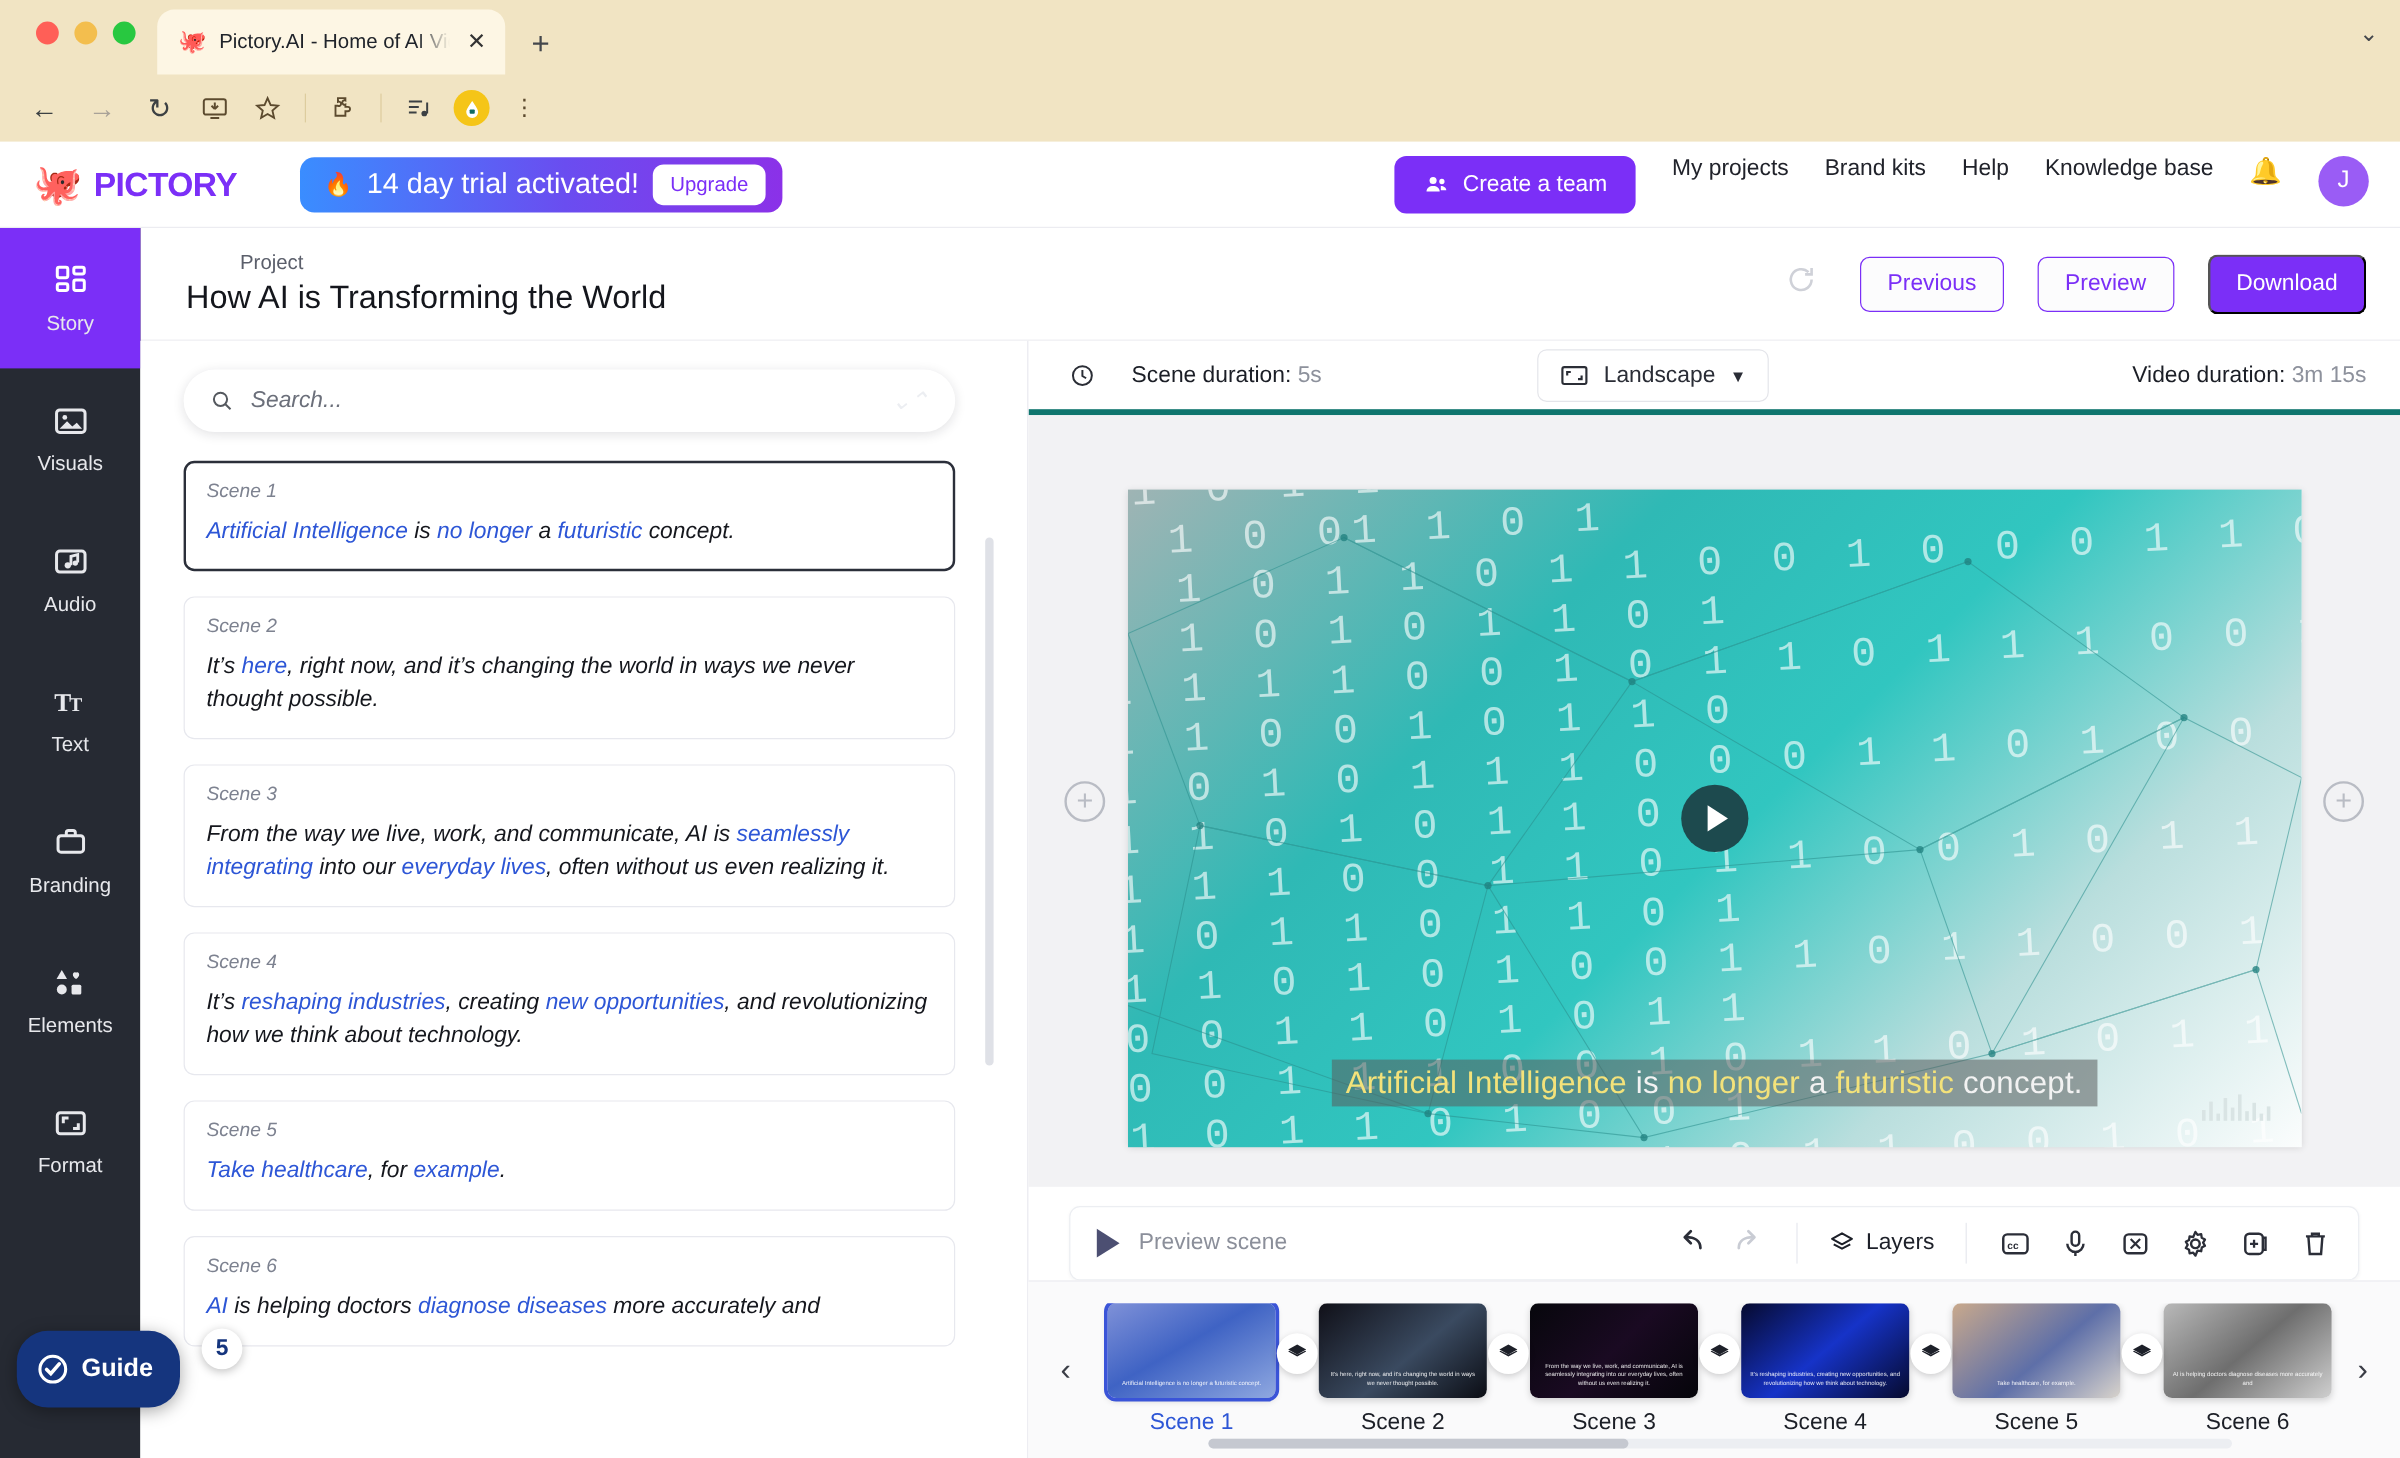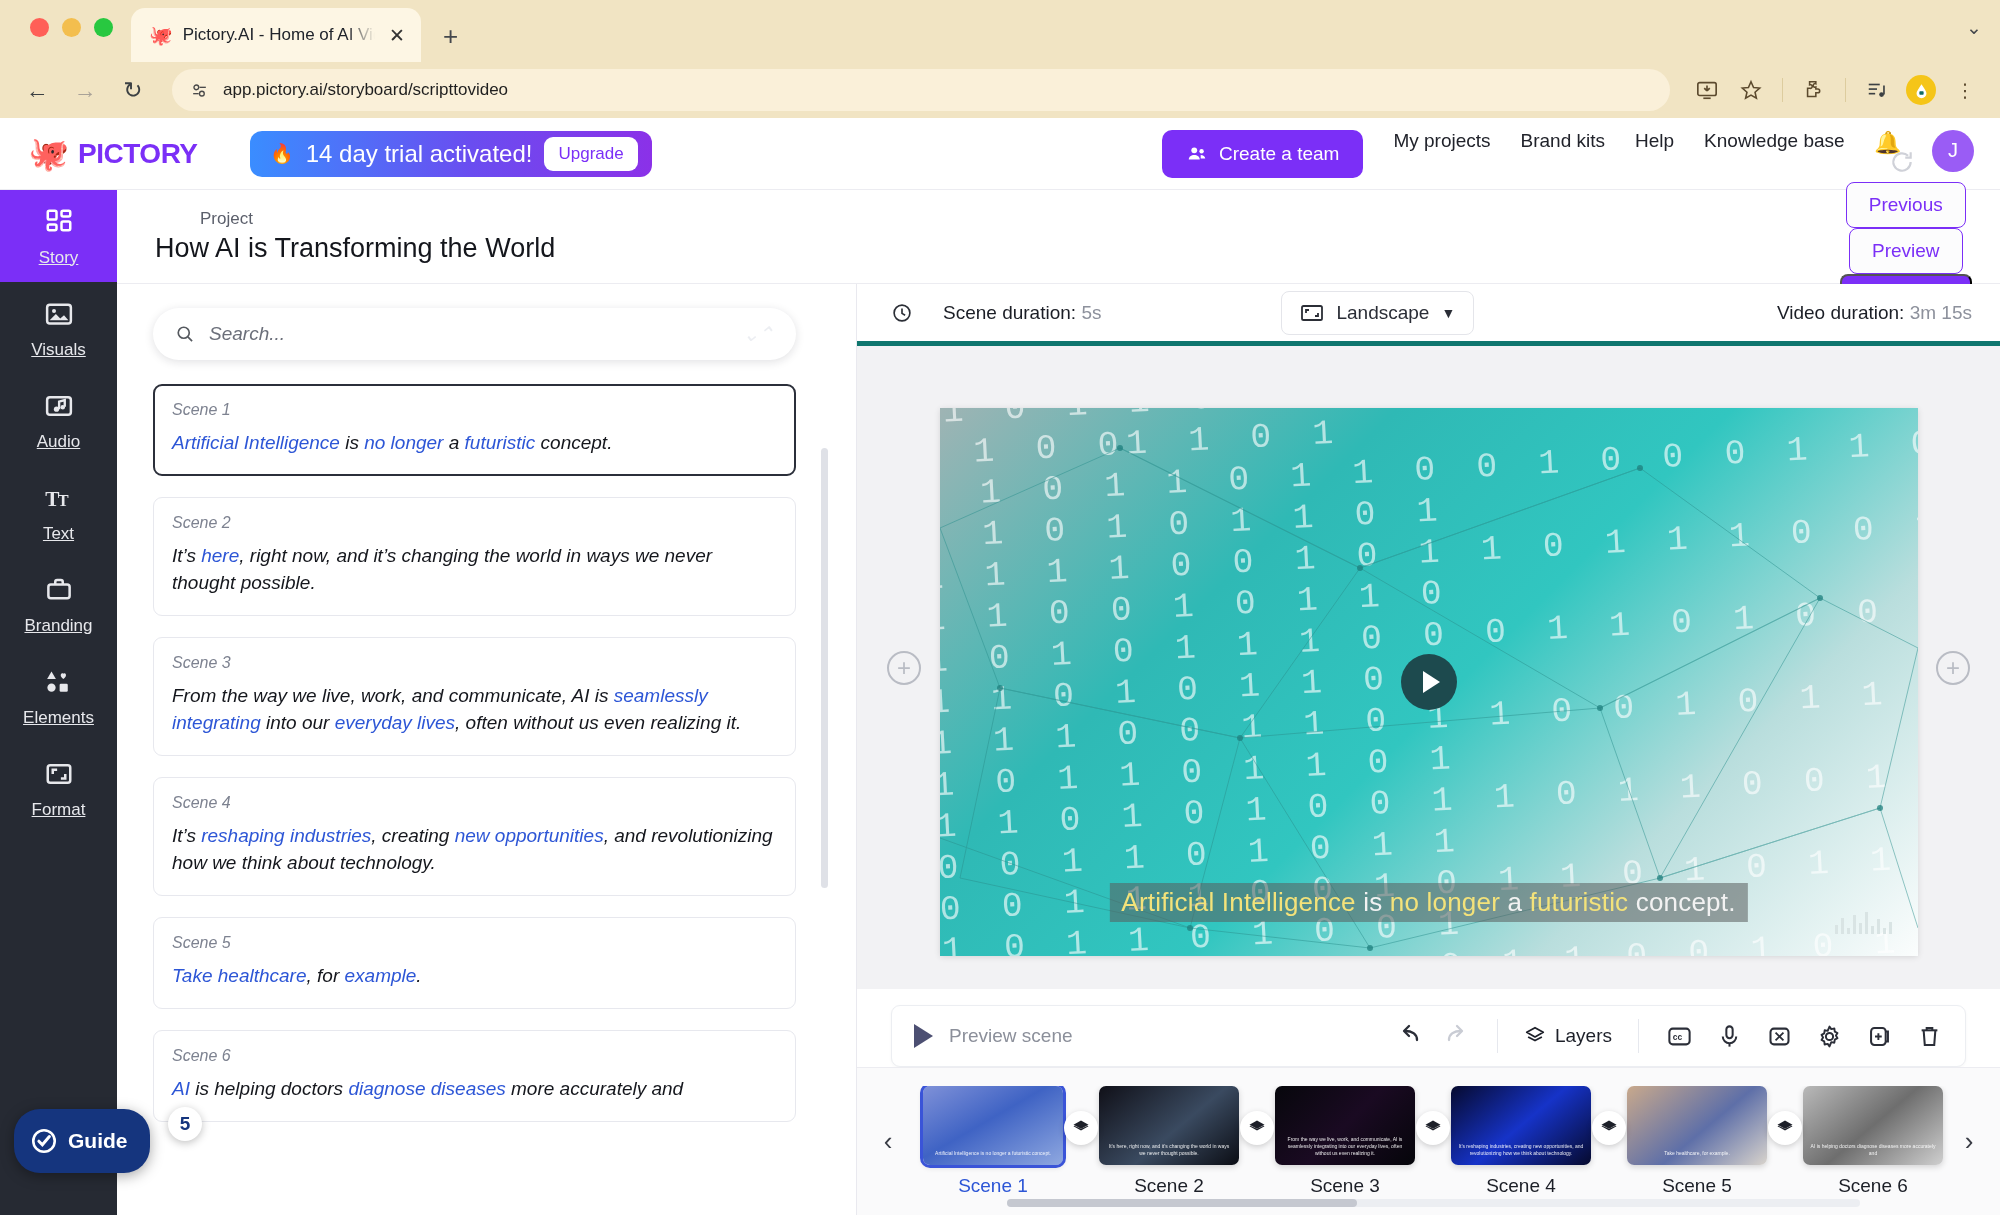--- a/index.html
+++ b/index.html
@@ -77,42 +77,42 @@
     width: 42px; height: 42px; border-radius: 50%; background: #9a5cf5;
     color: #fff; font-size: 20px; display: flex; align-items: center; justify-content: center;
   }
 
   
   .app-body { display: flex; height: calc(1215px - 118px - 72px); }
 
   
   .rail { width: 117px; background: #262a33; position: relative; flex: 0 0 117px; }
   .rail-item {
-    height: 92px; display: flex; flex-direction: column; align-items: center;
-    justify-content: center; gap: 9px; color: #e7e8ec; text-decoration: underline;
+    height: 117px; display: flex; flex-direction: column; align-items: center;
+    justify-content: center; gap: 9px; color: #e7e8ec;
   }
   .rail-item.active { background: #7b2ff7; }
   .rail-ico { height: 34px; display: flex; align-items: center; justify-content: center; }
   .rail-label { font-size: 17px; }
   .guide-btn {
     position: absolute; left: 14px; bottom: 42px; height: 64px;
     background: #15357e; color: #fff; border-radius: 26px;
     display: flex; align-items: center; gap: 10px; padding: 0 22px 0 16px;
     font-size: 21px; font-weight: bold; box-shadow: 0 3px 14px rgba(0,0,0,.35); z-index: 40;
   }
 
   
   .main { flex: 1; display: flex; flex-direction: column; min-width: 0; }
   .project-bar {
     height: 94px; display: flex; align-items: center;
     padding: 0 28px 0 38px; border-bottom: 1px solid #ececf1; background: #fff;
   }
   .proj-label { font-size: 17px; color: #5b5f6b; margin-left: 45px; }
   .proj-title { font-size: 27px; color: #14161c; margin-top: 4px; }
-  .proj-actions { margin-left: auto; display: flex; align-items: center; gap: 0; flex-direction: column; }
+  .proj-actions { margin-left: auto; display: flex; align-items: center; gap: 28px; }
   .refresh-ico { color: #cfd1d8; font-size: 26px; margin-right: 8px; }
   .btn-outline {
     border: 1.5px solid #7b2ff7; color: #7b2ff7; background: #fcfcfd;
     font-size: 19px; border-radius: 8px; padding: 11px 22px;
   }
   .btn-solid { background: #7b2ff7; color: #fff; font-size: 19px; border-radius: 8px; padding: 12px 22px; }
 
   .panes { flex: 1; display: flex; min-height: 0; }
 
   
@@ -240,29 +240,20 @@
       <span class="tab-title">Pictory.AI - Home of AI Video</span>
       <span class="tab-close">✕</span>
     </div>
     <span class="newtab">+</span>
     <span class="chrome-collapse">⌄</span>
   </div>
   <div class="urlbar-row">
     <span class="nav-btn">←</span>
     <span class="nav-btn dim">→</span>
     <span class="nav-btn">↻</span>
-    <div class="omnibox">
-      <svg width="19" height="19" viewBox="0 0 24 24">
-        <circle cx="8" cy="8" r="3" fill="none" stroke="#4a4a4a" stroke-width="1.7"></circle>
-        <line x1="12" y1="8" x2="20" y2="8" stroke="#4a4a4a" stroke-width="1.7"></line>
-        <circle cx="15" cy="16" r="3" fill="none" stroke="#4a4a4a" stroke-width="1.7"></circle>
-        <line x1="4" y1="16" x2="11" y2="16" stroke="#4a4a4a" stroke-width="1.7"></line>
-      </svg>
-      <span>app.pictory.ai/storyboard/scripttovideo</span>
-    </div>
     <div class="chrome-icons">
       <span class="chrome-ico">
         <svg width="22" height="22" viewBox="0 0 24 24">
             <rect x="2" y="4" width="20" height="14" rx="2" fill="none" stroke="#5c4a2e" stroke-width="1.8"></rect>
             <path d="M12 7v6m0 0l-3-3m3 3l3-3" stroke="#5c4a2e" stroke-width="1.8" fill="none"></path>
             <line x1="8" y1="21" x2="16" y2="21" stroke="#5c4a2e" stroke-width="1.8"></line>
           </svg>
       </span>
       <span class="chrome-ico">
         <svg width="22" height="22" viewBox="0 0 24 24">

